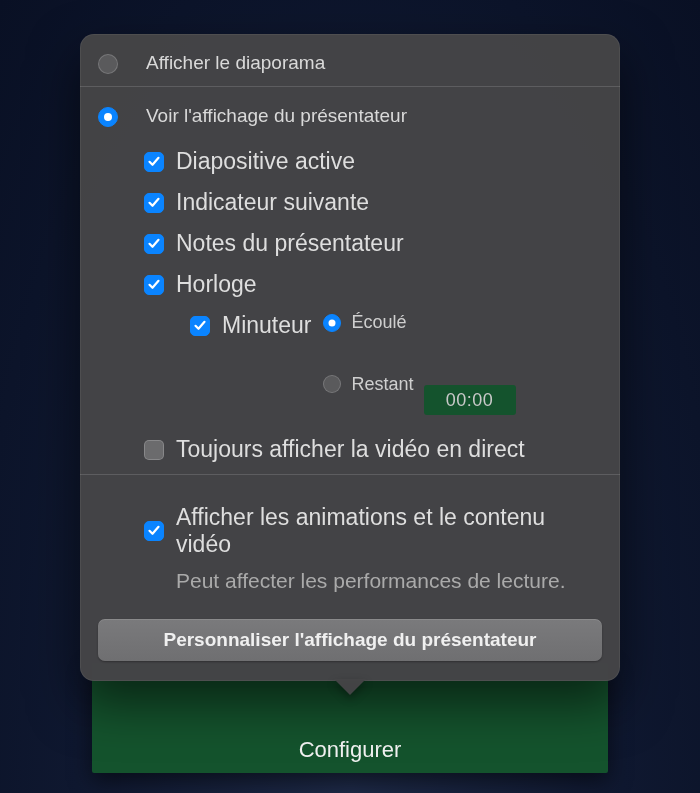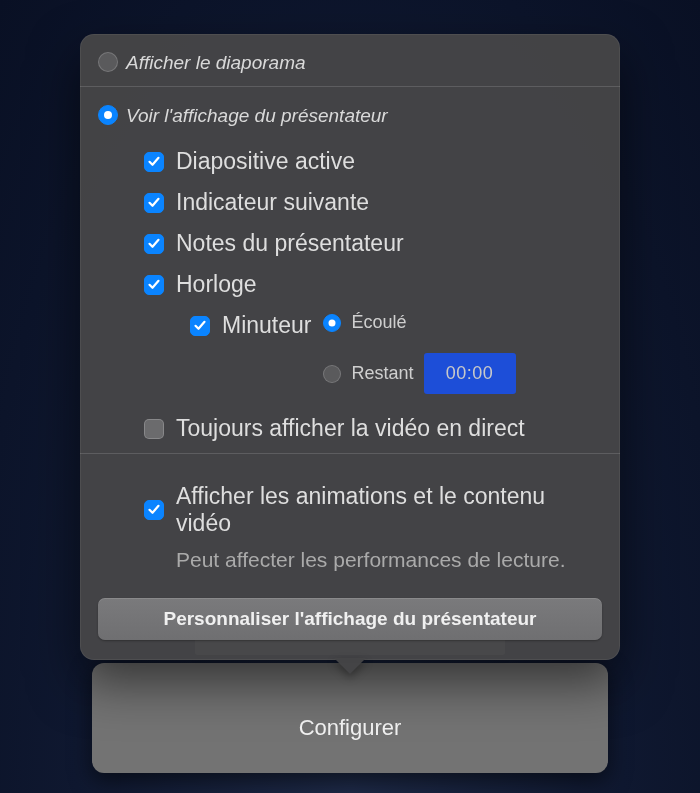--- a/index.html
+++ b/index.html
@@ -14,27 +14,27 @@
     position: relative;
     width: 700px;
     height: 793px;
   }
   .bottom-bar {
     position: absolute;
     left: 92px;
     right: 92px;
     bottom: 20px;
     height: 110px;
-    background: #737373;
-    border-radius: 12px;
+    background: #14532d;
+    border-radius: 2px;
     box-shadow: 0 8px 22px rgba(0,0,0,0.55);
     display: flex;
     align-items: flex-end;
     justify-content: center;
-    padding-bottom: 32px;
+    padding-bottom: 10px;
   }
   .bottom-bar .label {
     color: #f2f2f2;
     font-size: 22px;
     font-weight: 400;
   }
   .attach-strip {
     position: absolute;
     top: -44px;
     left: 50%;
@@ -64,24 +64,23 @@
     transform: translateX(-50%);
     width: 0; height: 0;
     border-left: 16px solid transparent;
     border-right: 16px solid transparent;
     border-top: 16px solid rgba(68,68,70,0.98);
     filter: drop-shadow(0 4px 4px rgba(0,0,0,0.35));
   }
   .section { padding: 14px 18px 0 18px; }
   .radio-row {
     display: flex;
-    align-items: flex-start;
-    gap: 8px;
+    align-items: flex-end;
+    gap: 28px;
     padding: 4px 0 12px 0;
-    font-style: italic;
   }
   .hr {
     height: 1px;
     background: rgba(255,255,255,0.14);
     margin: 0;
   }
   .radio {
     width: 20px; height: 20px;
     border-radius: 50%;
     border: 1px solid rgba(255,255,255,0.18);
@@ -144,29 +143,30 @@
   .timer-opt .radio { width:18px; height:18px; }
   .timer-opt .radio.selected::after { width:7px; height:7px; }
   .timer-opt-label { font-size: 18px; color:#cfcfcf; }
   .time-field-row {
     display:flex;
     justify-content:flex-end;
     align-items:center;
   }
   .time-field {
     width: 92px;
-    height: 41px;
-    background: #1d4ed8;
+    height: 30px;
+    background: #14532d;
     border-radius: 3px;
     color: #c9c9c9;
     font-size: 18px;
     display: flex;
     align-items: center;
     justify-content: center;
     letter-spacing: 0.5px;
+    margin-top: 32px;
   }
   .extra-block {
     padding: 8px 0 12px 46px;
   }
   .note {
     font-size: 21px;
     color: #aaaaaa;
     padding: 4px 0 0 32px;
   }
   .button-wrap {

